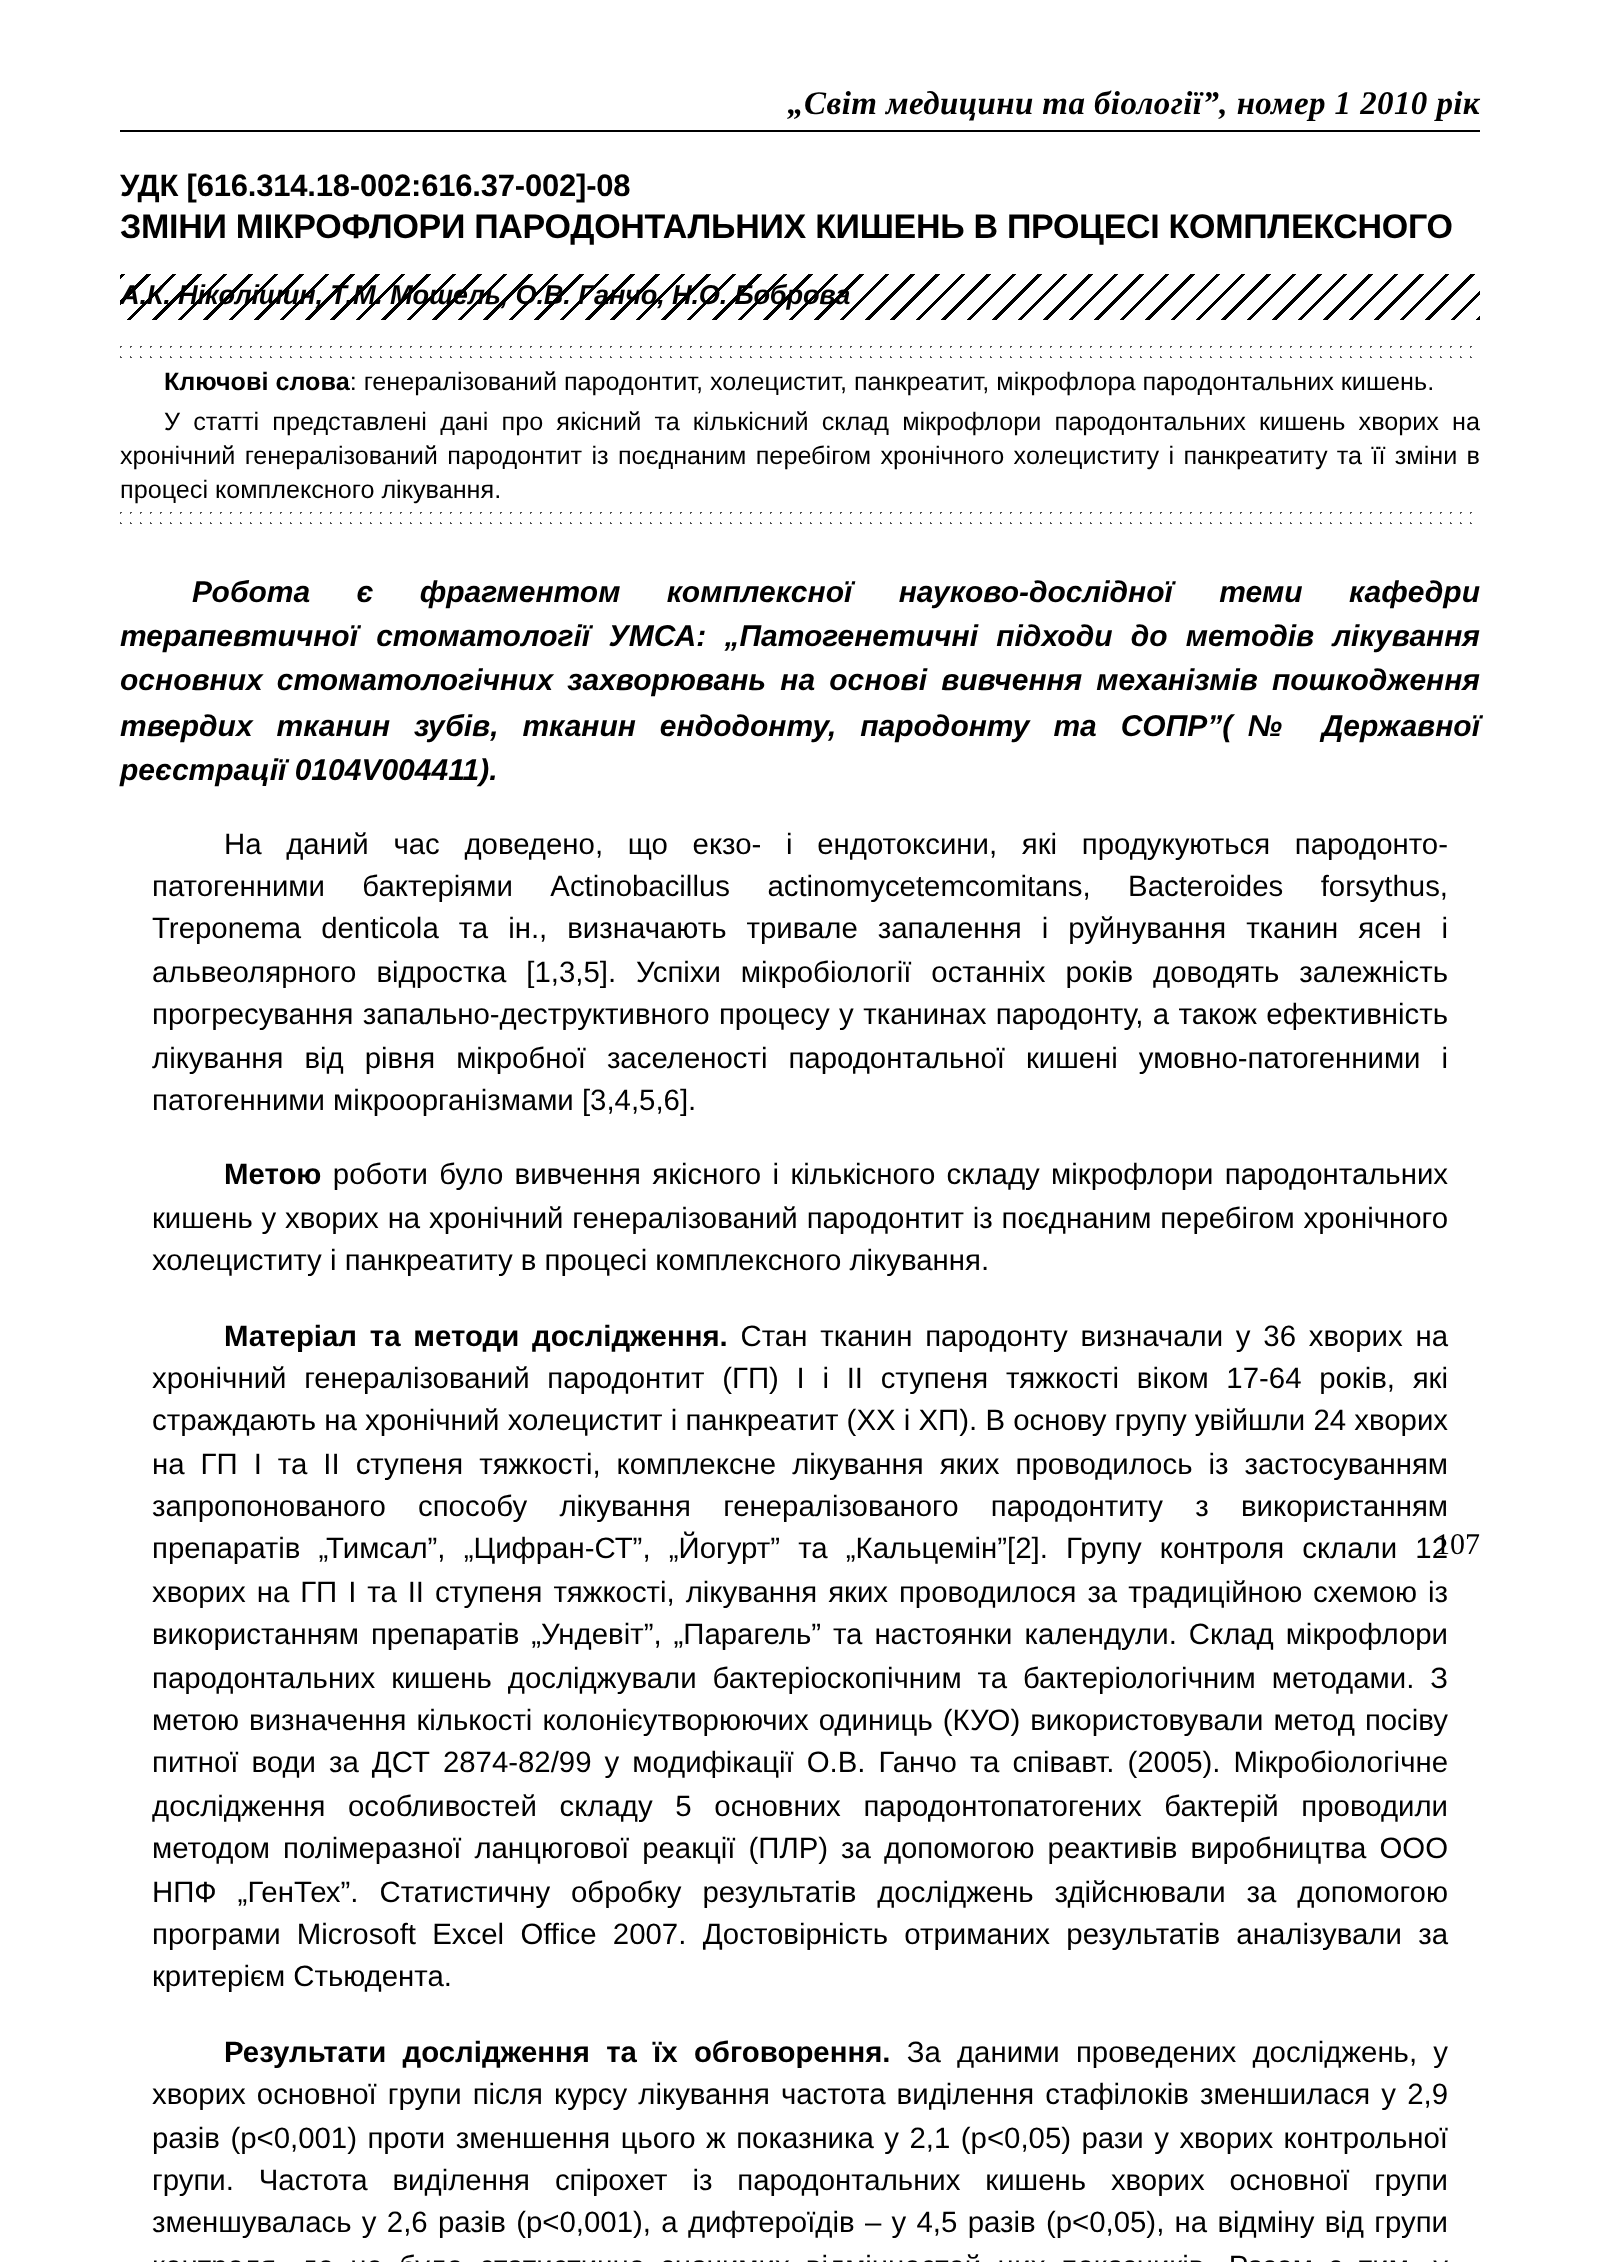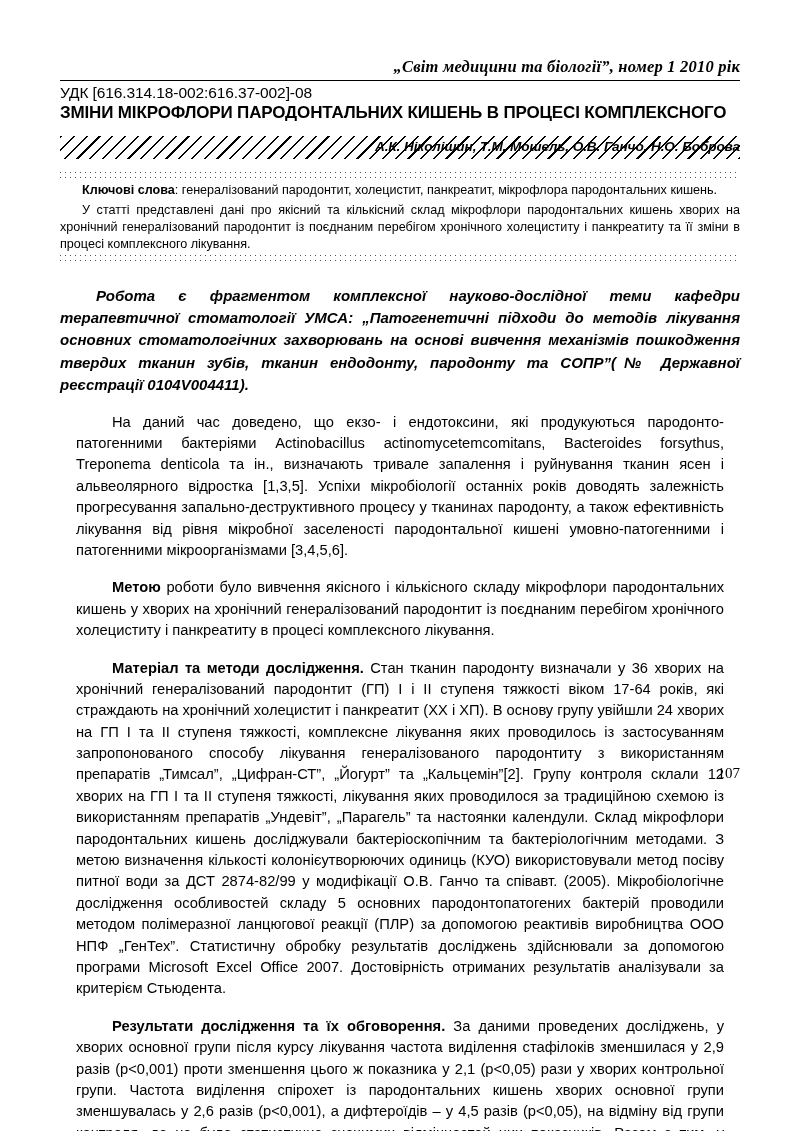--- a/index.html
+++ b/index.html
@@ -13,42 +13,42 @@
     font-family: "Liberation Sans", sans-serif;
     color: #000000;
     position: relative;
     overflow: hidden;
   }
   .page {
     position: relative;
     width: 800px;
     height: 808px;
     box-sizing: border-box;
-    padding: 15px 60px;
+    padding: 0 60px;
   }
 
   
   .running-head {
     padding-top: 42px;
     text-align: right;
     font-family: "Liberation Serif", serif;
     font-style: italic;
     font-weight: bold;
     font-size: 16.5px;
     letter-spacing: 0.2px;
     padding-bottom: 3px;
     border-bottom: 1.6px solid #000;
     margin-bottom: 0;
   }
 
   
   .udc {
-    margin-top: 3px;
+    margin-top: 19px;
     font-size: 15.5px;
-    font-weight: normal;
+    font-weight: bold;
     letter-spacing: -0.1px;
   }
 
   
   .title {
     text-align: left;
     font-size: 17px;
     font-weight: bold;
     line-height: 1.33;
     letter-spacing: -0.15px;
@@ -57,21 +57,21 @@
 
   
   .authors-block {
     margin-top: 11px;
     position: relative;
     padding: 2px 0 3px 0;
     background-image: repeating-linear-gradient(
         -45deg,
         #000 0px, #000 1.6px,
         #ffffff 1.6px, #ffffff 9px);
-    text-align: right;
+    text-align: left;
     overflow: hidden;
   }
   .authors-block .ln {
     font-size: 13.6px;
     font-weight: bold;
     font-style: italic;
     line-height: 1.38;
     white-space: nowrap;
     letter-spacing: -0.1px;
   }

